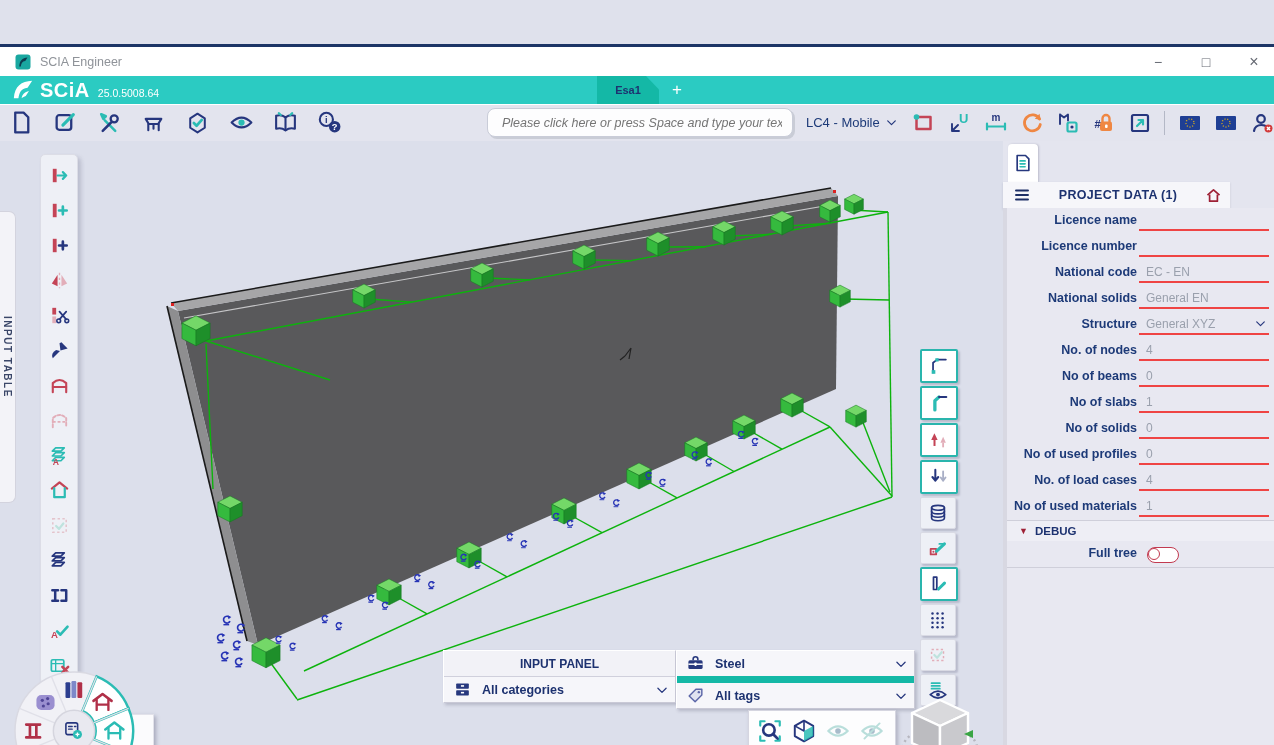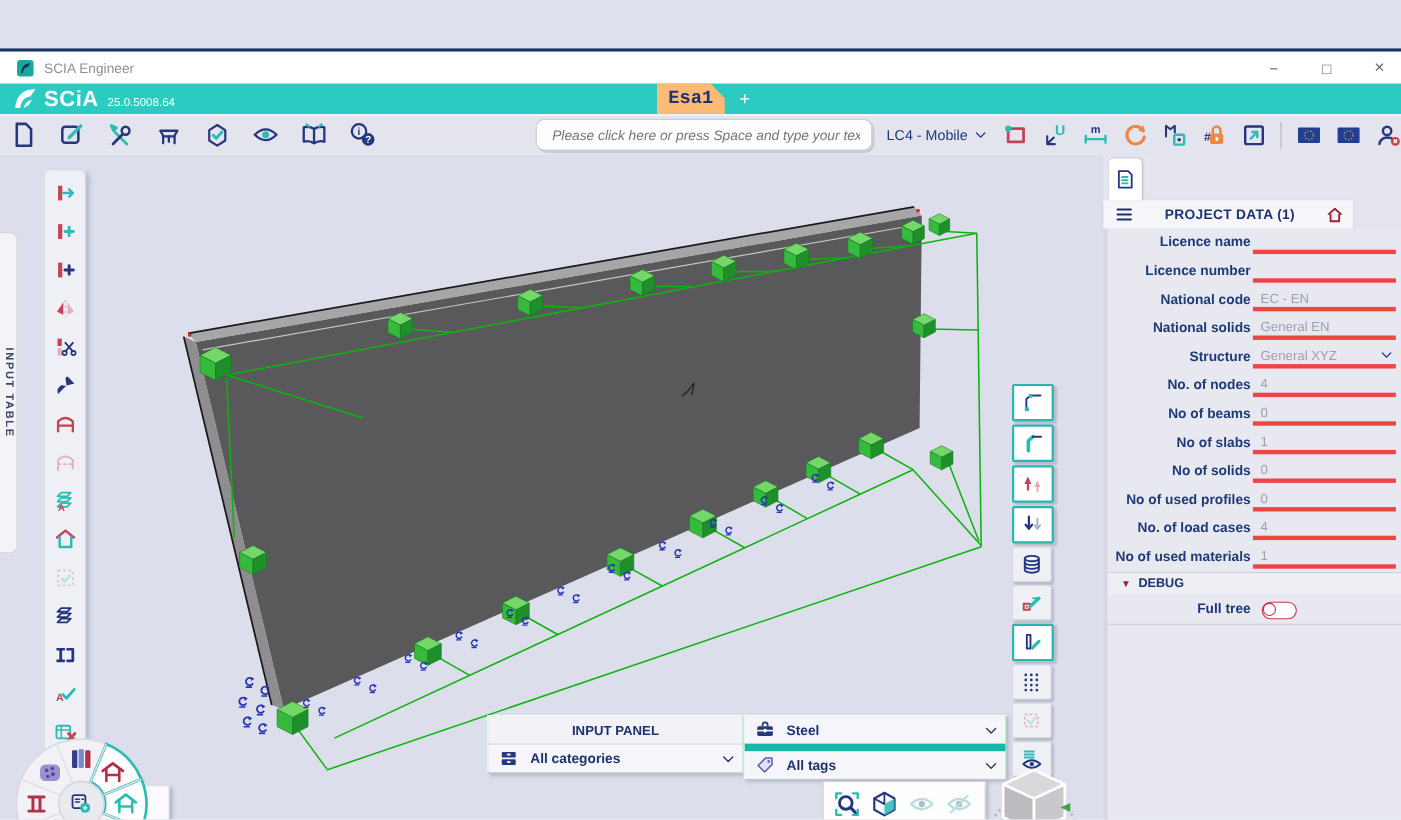--- a/index.html
+++ b/index.html
@@ -8,23 +8,23 @@
   .abs{position:absolute;margin-top:44px;}
   
   #topstrip{left:0;top:0;width:1274px;height:3px;background:#1d3566;z-index:20;}
   #titlebar{left:0;top:3px;width:1274px;height:29px;background:#ffffff;z-index:20;display:flex;align-items:center;}
   #titlebar .title{color:#8f9399;font-size:12.5px;margin-left:8px;}
   .winbtns{position:absolute;right:10px;top:0;height:29px;display:flex;align-items:center;gap:28px;color:#666a73;font-size:14px;}
   .winbtn{width:20px;text-align:center;cursor:default;}
   #tealbar{left:0;top:32px;width:1274px;height:28px;background:#2bcbc2;z-index:20;display:flex;align-items:center;}
   #brand{color:#fff;font-weight:bold;font-size:20px;letter-spacing:.5px;margin-left:6px;}
   #version{color:#fff;font-size:10.5px;margin-left:8px;margin-top:6px;}
-  #doc-tab{position:absolute;left:597px;top:0;width:62px;height:28px;background:#fdba74;
+  #doc-tab{position:absolute;left:597px;top:0;width:62px;height:28px;background:#14b8a6;
            clip-path:polygon(0 0,79% 0,100% 48%,100% 100%,0 100%);
-           display:flex;align-items:center;justify-content:center;color:#1d3270;font-weight:bold;font-size:17px;font-family:Liberation Mono, monospace;}
+           display:flex;align-items:center;justify-content:center;color:#1d3270;font-weight:bold;font-size:11px;}
   #new-tab{position:absolute;left:672px;top:0;height:28px;display:flex;align-items:center;color:#fff;font-size:17px;font-weight:300;}
   #toolbar{left:0;top:60px;width:1274px;height:36px;background:#e3e4ee;border-top:1px solid #ffffff;z-index:20;}
   #tb-left{position:absolute;left:8px;top:4px;display:flex;gap:17px;}
   .tbtn{width:27px;height:27px;display:flex;align-items:center;justify-content:center;}
   #searchbox{position:absolute;left:487px;top:3px;width:304px;height:27px;background:#fdfdfe;border:1px solid #c9ccd8;
              border-radius:8px;box-shadow:2px 2px 0 #c9ccd6;display:flex;align-items:center;}
   #searchbox input{border:0;outline:0;background:transparent;width:280px;margin-left:12px;font-style:italic;
              color:#9094a6;font-size:12.5px;font-family:"Liberation Sans",sans-serif;}
   #lc-select{position:absolute;left:806px;top:0;height:34px;display:flex;align-items:center;gap:5px;color:#1d3a78;font-size:13px;}
   #tb-right{position:absolute;left:910px;top:4px;display:flex;gap:9px;align-items:center;}
@@ -37,21 +37,21 @@
       box-shadow:3px 3px 4px rgba(70,70,100,.22);z-index:6;}
   #ls-icons{display:flex;flex-direction:column;align-items:center;gap:8px;padding-top:7px;}
   
   #viewport{left:0;top:96px;width:1003px;height:649px;background:#dcdfeb;z-index:1;}
   
   #vt-toolbar{left:920px;top:305px;width:38px;z-index:6;display:flex;flex-direction:column;gap:3px;}
   .vtbtn{width:34px;height:30px;background:#eef0f6;border:1px solid #d9dae4;border-radius:2px;
          box-shadow:2px 2px 2px rgba(80,80,110,.25);display:flex;align-items:center;justify-content:center;}
   .vtbtn.active{background:#ffffff;border:2px solid #2ab5ad;}
   
-  .panelbox{background:#86efac;border:1px solid #fff;border-bottom-color:#c9c9d6;border-right-color:#c9c9d6;
+  .panelbox{background:#8b5cf6;border:1px solid #fff;border-bottom-color:#c9c9d6;border-right-color:#c9c9d6;
             box-shadow:2px 2px 3px rgba(70,70,100,.25);z-index:6;}
   .prow{height:25px;display:flex;align-items:center;border-bottom:7px solid #14b8a6;background:#f6f6fa;}
   .prow:last-child{border-bottom:0;}
   .prow .lbl{color:#1d3270;font-size:12.5px;font-weight:bold;}
   .chev{margin-left:auto;margin-right:6px;display:flex;}
   #input-panel-box{left:443px;top:650px;width:231px;position:absolute;}
   #ip-title{height:25px;display:flex;align-items:center;justify-content:center;color:#1d3270;
             font-weight:bold;font-size:12px;border-bottom:1px solid #d0d0dc;background:#f2f2f7;}
   #steel-box{left:676px;top:650px;width:237px;position:absolute;}
   #mini-toolbar{left:748px;top:666px;width:140px;height:39px;background:#fdfdfe;border:1px solid #d5d5e0;
@@ -65,21 +65,21 @@
   
   #right-panel{left:1003px;top:96px;width:271px;height:649px;z-index:9;background:#e4e5ef;}
   #panel-tab{position:absolute;left:5px;top:4px;width:30px;height:38px;background:#fff;border-radius:4px 4px 0 0;
       box-shadow:1px 0 2px rgba(70,70,100,.25);display:flex;align-items:center;justify-content:center;}
   #panel-header{position:absolute;left:0;top:42px;width:227px;height:26px;background:#f6f6fa;border-bottom:1px solid #cfcfda;
       box-shadow:0 1px 2px rgba(70,70,100,.18);display:flex;align-items:center;}
   #panel-title{flex:1;text-align:center;color:#1d3270;font-weight:bold;font-size:12.5px;letter-spacing:.3px;}
   #panel-body{position:absolute;left:0;top:68px;width:271px;height:581px;background:#e8e8f1;border-left:4px solid #d8d8e2;}
   .field-row{height:26px;position:relative;}
   .field-row .flabel{position:absolute;right:141px;top:5px;color:#1d3a78;font-size:12.5px;font-weight:bold;white-space:nowrap;}
-  .field-row .fval{position:absolute;left:132px;top:2px;width:130px;height:21px;border-bottom:4px solid #ef4444;
+  .field-row .fval{position:absolute;left:132px;top:2px;width:130px;height:21px;border-bottom:2px solid #ef4444;
       color:#9aa0ad;font-size:12px;display:flex;align-items:center;padding-left:7px;box-sizing:border-box;}
   #debug-header{height:20px;background:#eeeef5;border-top:1px solid #cfcfda;display:flex;align-items:center;gap:7px;padding-left:12px;}
   #debug-header .tri{color:#9e2136;font-size:9px;}
   #debug-header .dlabel{color:#1d3270;font-weight:bold;font-size:11.5px;}
   #fulltree-row{height:26px;position:relative;border-bottom:1px solid #cfcfda;background:#e8e8f1;}
   #fulltree-row .flabel{position:absolute;right:141px;top:5px;color:#1d3a78;font-size:12.5px;font-weight:bold;}
   .toggle{position:absolute;left:140px;top:6px;width:30px;height:14px;border:1.5px solid #c23a50;border-radius:8px;background:#fff;}
   .toggle .knob{position:absolute;left:0px;top:0px;width:12px;height:12px;border:1.5px solid #c23a50;border-radius:50%;background:#fff;box-sizing:border-box;}
   #bottomstrip{left:0;top:741px;width:1274px;height:4px;background:#2aa9c9;z-index:21;}
   svg{display:block;}

